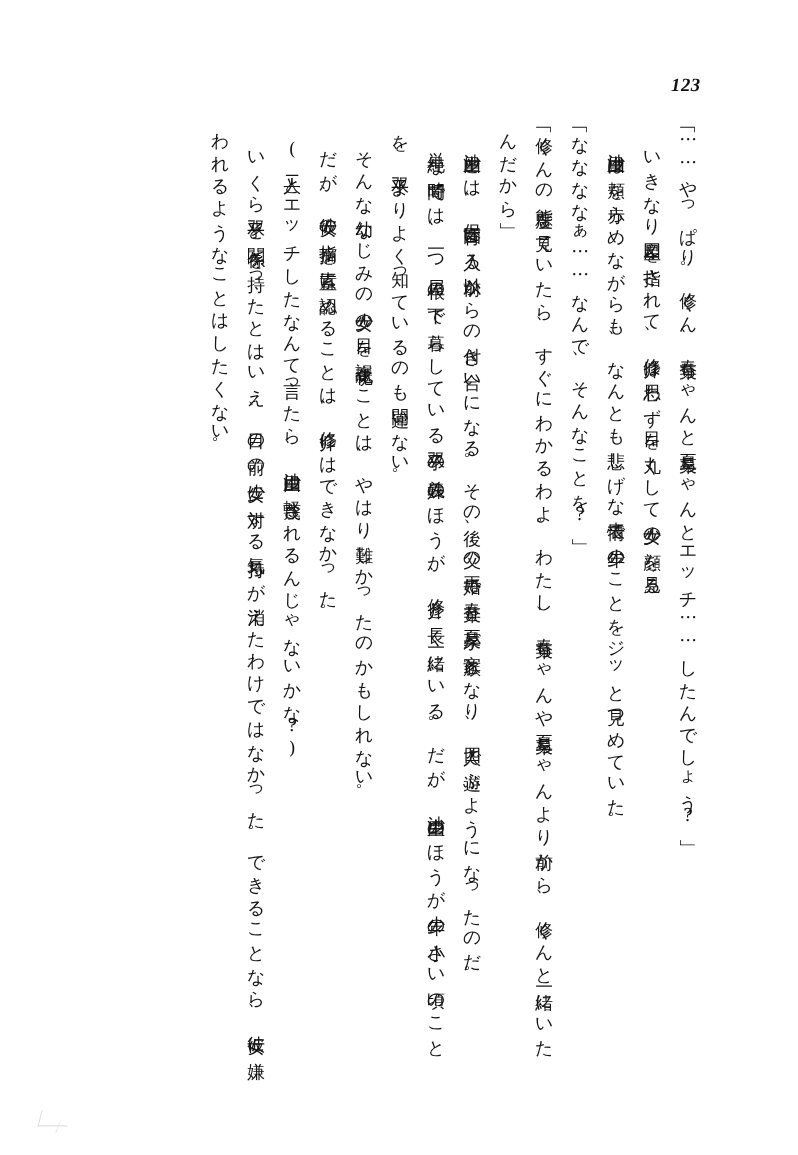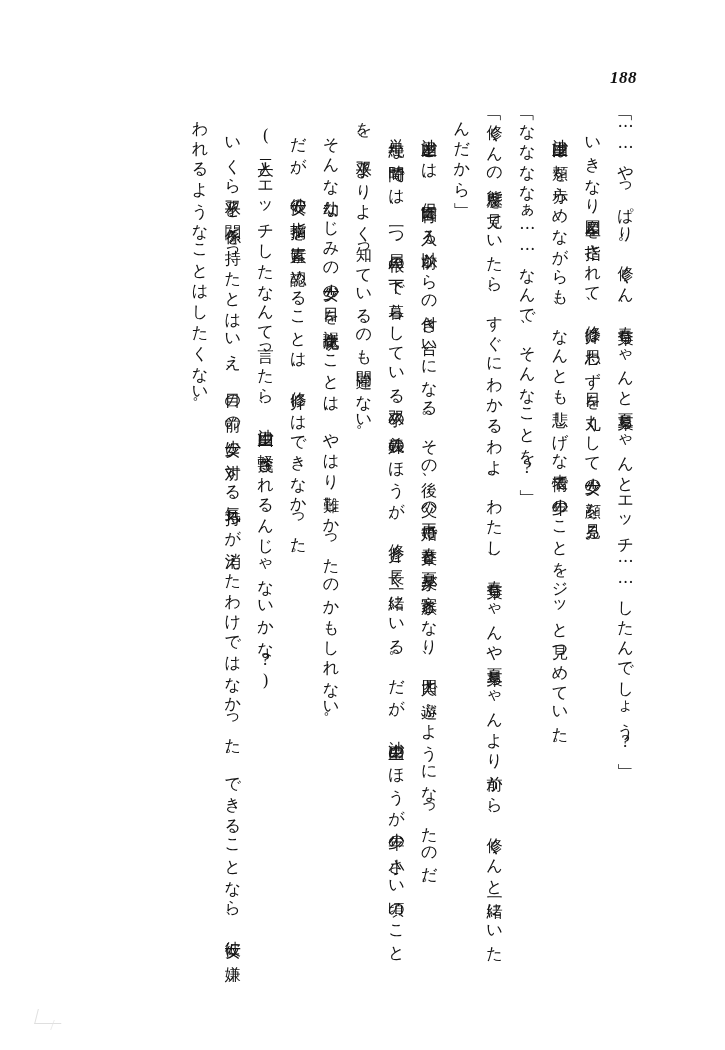--- a/index.html
+++ b/index.html
@@ -81,21 +81,21 @@
     border-left: 1px solid #e2e2e2;
     transform: skewX(-20deg);
     opacity: 0.7;
   }
 </style>
 </head>
 <body>
 
 <div class="page">
 
-  <div class="page-number">188</div>
+  <div class="page-number">123</div>
 
   <div class="text-block">
     <p>「……やっぱり。修くん、春菜ちゃんと夏菜ちゃんとエッチ……したんでしょう?」</p>
     <p class="indent">いきなり図星を指されて、修介は思わず目を丸くして少女の顔を見る。</p>
     <p class="indent">沙由里は頬を赤らめながらも、なんとも悲しげな表情で少年のことをジッと見つめていた。</p>
     <p>「ななななぁ……なんで、そんなことを?」</p>
     <p>「修くんの態度を見ていたら、すぐにわかるわよ。わたし、春菜ちゃんや夏菜ちゃんより前から、修くんと一緒にいたんだから」</p>
     <p class="indent">沙由里とは、保育園に入る以前からの付き合いになる。その後、父の再婚で春菜と夏菜が家族となり、四人で遊ぶようになったのだ。</p>
     <p class="indent">単純な時間では、一つ屋根の下で暮らしている双子の義妹のほうが、修介と長く一緒にいる。だが、沙由里のほうが少年の小さい頃のことを、双子よりよく知っているのも間違いない。</p>
     <p class="indent">そんな幼なじみの少女の目を誤魔化すことは、やはり難しかったのかもしれない。</p>

